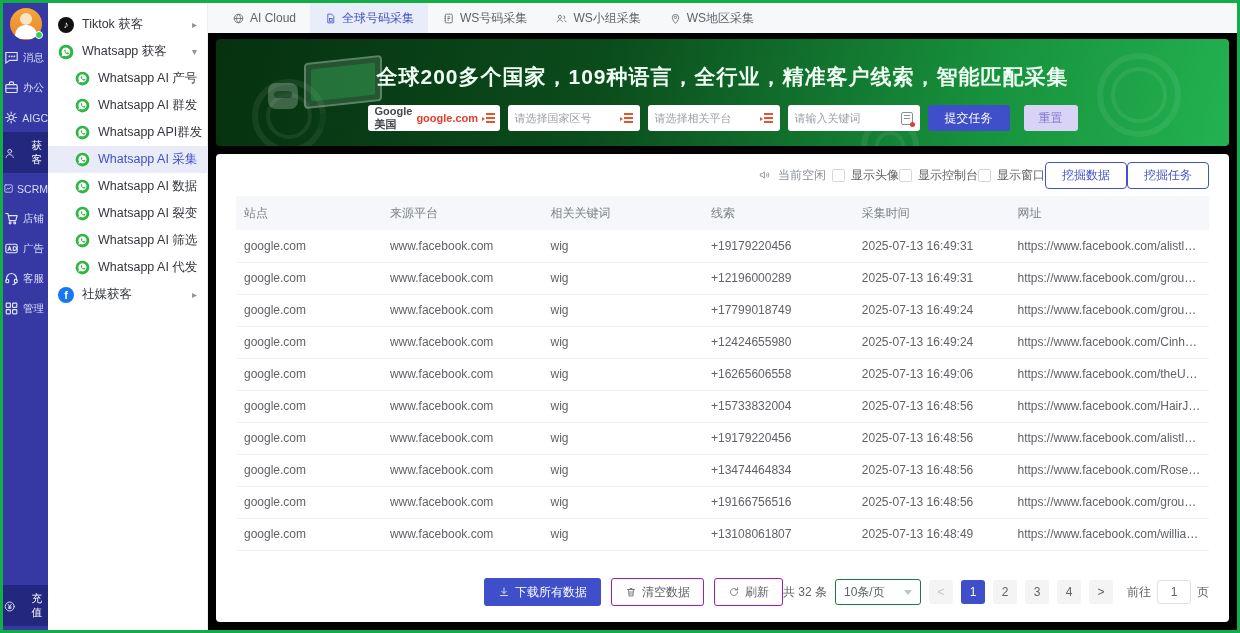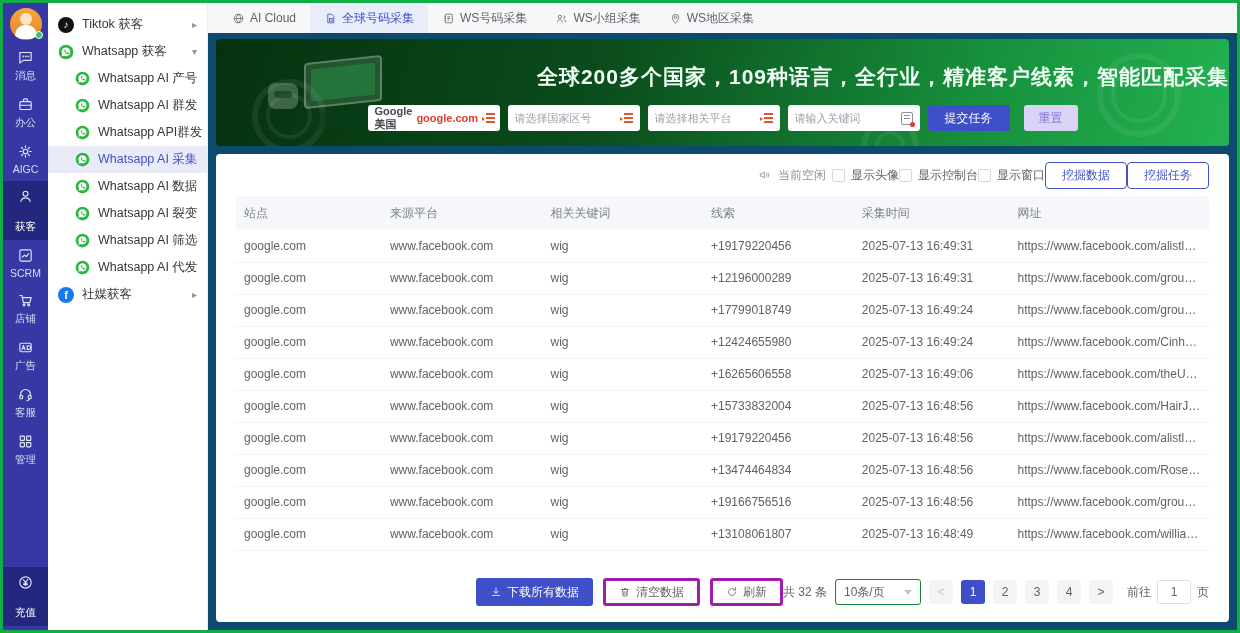--- a/index.html
+++ b/index.html
@@ -11,55 +11,55 @@
   }
   .app { display:flex; height:100%; }
 
   
   .rail { width:45px; background:#3639a4; display:flex; flex-direction:column; align-items:center; flex-shrink:0; }
   .avatar-wrap { position:relative; margin:5px 0 2px; }
   .avatar { width:32px; height:32px; border-radius:50%; background:linear-gradient(180deg,#f6a83c,#e8832b); position:relative; overflow:hidden; }
   .avatar:before { content:""; position:absolute; left:10px; top:5px; width:12px; height:12px; border-radius:50%; background:#fbe3c6; }
   .avatar:after { content:""; position:absolute; left:5px; top:17px; width:22px; height:14px; border-radius:10px 10px 0 0; background:#fff; }
   .status-dot { position:absolute; right:-1px; bottom:1px; width:8px; height:8px; border-radius:50%; background:#2ecc5e; border:1px solid #fff; }
-  .rail-item { width:45px; padding:7px 0 6px; display:flex; flex-direction:column; align-items:center; gap:3px; color:#d9dcf6; font-size:10.5px; cursor:pointer; }
+  .rail-item { width:45px; padding:7px 0 6px; display:flex; flex-direction:row; align-items:center; gap:3px; color:#d9dcf6; font-size:10.5px; cursor:pointer; }
   .rail-item.active { background:#23277e; color:#ffffff;gap:15px; }
   .rail-item svg { width:17px; height:17px; stroke:#e3e6fb; fill:none; stroke-width:1.6; stroke-linecap:round; stroke-linejoin:round; }
   .rail-spacer { flex:1; }
   .rail-bottom { margin-bottom:4px; }
 
   
   .sidebar { width:160px; background:#fff; border-right:1px solid #ebedf2; padding-top:8px; flex-shrink:0; font-size:12.5px; color:#33363c; }
   .side-row { display:flex; align-items:center; gap:8px; height:27px; padding:0 10px; cursor:pointer; white-space:nowrap; }
   .side-row .arrow { margin-left:auto; color:#8f939c; font-size:10px; }
   .side-sub .side-row { padding-left:26px; }
   .side-row.active { background:#e9ecf8; color:#4250c5; }
   .bi { width:16px; height:16px; flex-shrink:0; display:inline-flex; align-items:center; justify-content:center; }
   .tiktok-badge { width:16px; height:16px; border-radius:50%; background:#111; color:#fff; font-size:10px; display:flex; align-items:center; justify-content:center; }
   .fb-badge { width:16px; height:16px; border-radius:50%; background:#1877f2; color:#fff; font-size:11px; font-weight:bold; display:flex; align-items:center; justify-content:center; }
 
   
-  .main { flex:1; min-width:0; background:#0c4a6e; display:flex; flex-direction:column; }
+  .main { flex:1; min-width:0; background:#000000; display:flex; flex-direction:column; }
   .tabbar { height:30px; background:#f7f8fa; display:flex; align-items:stretch; padding-left:10px; font-size:12px; color:#606266; flex-shrink:0; }
   .tab { display:flex; align-items:center; gap:5px; padding:0 14px; cursor:pointer; }
   .tab.active { background:#e9ecf9; color:#4250c5; }
   .tab svg { width:13px; height:13px; stroke:currentColor; fill:none; stroke-width:1.5; }
 
   
   .banner { margin:6px 8px 0; height:107px; border-radius:4px; position:relative; overflow:hidden;
     background:linear-gradient(105deg,#06310f 0%,#0b4c1c 38%,#17913c 75%,#23b251 100%); }
   .wm-ring { position:absolute; border:6px solid rgba(255,255,255,0.07); border-radius:50%; }
   .wm-ring:after { content:""; position:absolute; inset:8px; border:4px solid rgba(255,255,255,0.07); border-radius:50%; }
   .illus { position:absolute; left:30px; top:18px; width:170px; height:80px; opacity:.8; }
   .illus .screen { position:absolute; left:58px; top:2px; width:78px; height:46px; background:rgba(210,245,220,0.18); border:2px solid rgba(235,255,240,0.35); border-radius:4px; transform:skewY(-6deg); }
   .illus .screen:after { content:""; position:absolute; inset:5px; background:rgba(46,204,94,0.35); border-radius:2px; }
   .illus .base { position:absolute; left:70px; top:52px; width:90px; height:16px; background:rgba(10,60,25,0.55); border-radius:3px; transform:skewY(-6deg); }
   .illus .bot { position:absolute; left:22px; top:26px; width:30px; height:26px; background:rgba(240,250,245,0.30); border-radius:8px; }
   .illus .bot:after { content:""; position:absolute; left:6px; top:8px; width:18px; height:7px; border-radius:4px; background:rgba(10,60,25,0.6); }
-  .banner-title { position:absolute; left:0; right:0; top:24px; text-align:right; color:#f0fff4; font-size:21px; font-weight:600; letter-spacing:1px; }
+  .banner-title { position:absolute; left:0; right:0; top:24px; text-align:center; color:#f0fff4; font-size:21px; font-weight:600; letter-spacing:1px; }
   .banner-controls { position:absolute; left:0; right:0; top:66px; display:flex; justify-content:center; gap:8px; align-items:center; }
   .bsel { width:132px; height:26px; background:#fff; border-radius:3px; display:flex; align-items:center; padding:0 7px; font-size:11px; color:#606266; gap:4px; cursor:pointer; }
   .bsel .ph { color:#9a9ea6; }
   .bsel .grow { flex:1; }
   .bsel .hl { color:#e23c2e; font-weight:bold; }
   .bsel .pre { color:#45484e; font-weight:bold; }
   .list-ico { width:13px; height:11px; position:relative; flex-shrink:0; }
   .list-ico i { position:absolute; left:4px; height:2px; right:0; background:#e2552f; }
   .list-ico i:nth-child(1){ top:0; } .list-ico i:nth-child(2){ top:4px; } .list-ico i:nth-child(3){ top:8px; }
   .list-ico:before { content:""; position:absolute; left:0; top:4px; border-left:3px solid #e2552f; border-top:2px solid transparent; border-bottom:2px solid transparent; }
@@ -82,21 +82,21 @@
   .chk .box { width:13px; height:13px; border:1px solid #d4d7de; border-radius:2px; background:#fff; }
   .btn-outline-blue { background:#fff; border:1px solid #4353c5; color:#4353c5; height:27px; padding:0 16px; border-radius:4px; font-size:12px; }
 
   table.data { width:100%; border-collapse:collapse; font-size:12px; color:#5f6266; table-layout:fixed; }
   table.data th { background:#f6f7fa; font-weight:normal; color:#7c8089; text-align:left; height:34px; padding:0 8px; }
   table.data td { height:32px; padding:0 8px; border-bottom:1px solid #f2f3f5; white-space:nowrap; overflow:hidden; text-overflow:ellipsis; }
   col.c1{width:15%;} col.c2{width:16.5%;} col.c3{width:16.5%;} col.c4{width:15.5%;} col.c5{width:16%;} col.c6{width:20.5%;}
 
   .footer-row { margin-top:auto; padding:14px 0 16px; display:flex; align-items:center; font-size:12px; color:#606266; flex-shrink:0; }
   .btn-download { background:#3f4ec9; color:#fff; height:28px; padding:0 14px; border-radius:3px; font-size:12px; }
-  .btn-plain { background:#fff; border:3px solid #a21caf; color:#5f6266; height:28px; padding:0 13px; border-radius:3px; font-size:12px; margin-left:10px; }
+  .btn-plain { background:#fff; border:1px solid #a21caf; color:#5f6266; height:28px; padding:0 13px; border-radius:3px; font-size:12px; margin-left:10px; }
   .btn-plain svg, .btn-download svg { width:12px; height:12px; stroke:currentColor; fill:none; stroke-width:1.6; stroke-linecap:round; }
   .pager { margin-left:auto; display:flex; align-items:center; gap:8px; }
   .per-page { width:86px; height:26px; border:1px solid #15803d; border-radius:3px; display:flex; align-items:center; justify-content:space-between; padding:0 8px; color:#606266; cursor:pointer; background:#fff; }
   .chev-down { width:0; height:0; border-left:4px solid transparent; border-right:4px solid transparent; border-top:5px solid #c0c4cc; }
   .pg { min-width:24px; height:24px; border-radius:3px; background:#f4f4f5; display:flex; align-items:center; justify-content:center; cursor:pointer; padding:0 4px; }
   .pg.disabled { color:#c0c4cc; }
   .pg.active { background:#3f4ec9; color:#fff; }
   .goto { display:flex; align-items:center; gap:6px; margin-left:6px; }
   .goto input { width:34px; height:24px; border:1px solid #dcdfe6; border-radius:3px; text-align:center; font-size:12px; color:#606266; outline:none; font-family:inherit; }
 </style>

